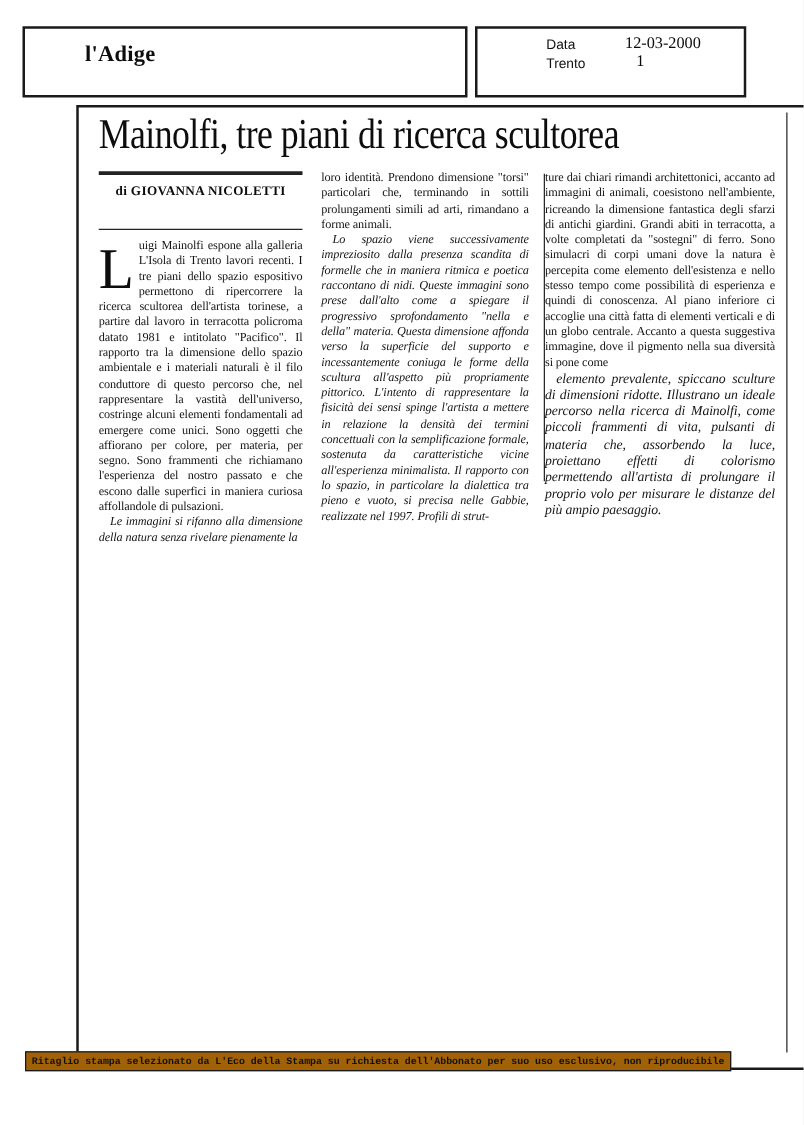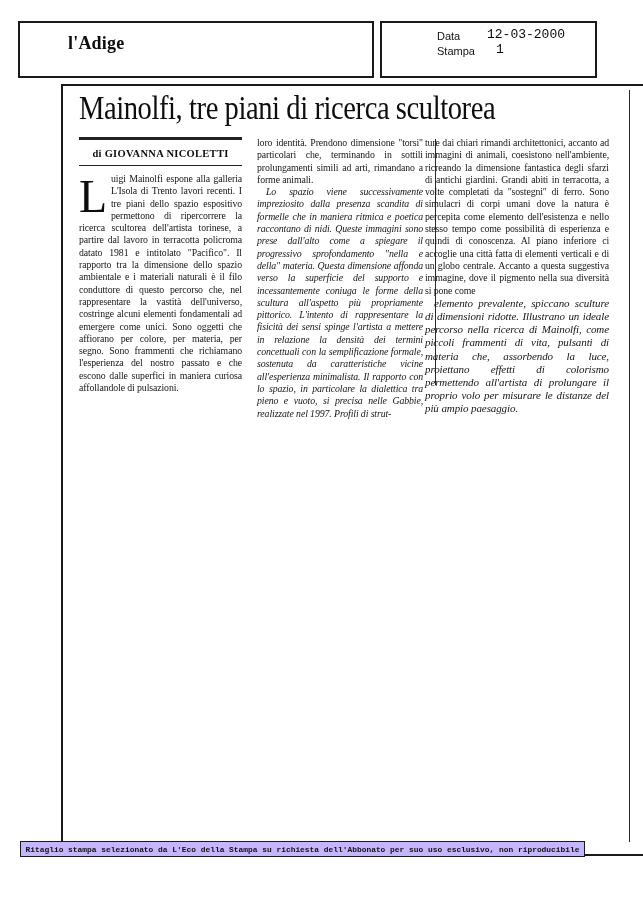--- a/index.html
+++ b/index.html
@@ -21,41 +21,41 @@
   }
   .meta-box {
     position:absolute; left:380px; top:21px; width:217px; height:57px;
     border:2px solid #1a1a1a; background:#fff; padding:4px 0 0 8px;
   }
   .meta-row { display:flex; height:15px; align-items:flex-end;padding-left:47px; }
   .meta-label {
     width:50px; font-family:"Liberation Sans", sans-serif; font-size:11px; color:#111;
   }
   .meta-value {
-    font-family:Liberation Mono, monospace; font-size:13px; color:#0a0a0a;
+    font-family:Liberation Serif, serif; font-size:13px; color:#0a0a0a;margin-left:13px;
   }
   .meta-row.indent-1 .meta-value { padding-left:9px; }
   
   .article-box {
     position:absolute; left:18px; top:84px; width:604px; height:772px;
     border:2px solid #1a1a1a; background:#fff;margin-left:43px;
   }
   .headline {
     position:absolute; left:16px; top:3px; width:560px; white-space:nowrap;
     font-family:"Liberation Serif", serif; font-size:34px; font-weight:500;
     color:#0d0d0d; transform:scaleX(0.84); transform-origin:left top;
     letter-spacing:-0.5px;
   }
   .col { position:absolute; top:51px; text-align:justify; }
   .col-1 { left:16px;  width:163px; }
   .col-2 { left:194px; width:166px; }
-  .col-3 { left:362px; width:184px; }
+  .col-3 { left:373px; width:184px; }
   .byline-block {
     border-top:3px solid #222; border-bottom:1px solid #222;
-    padding:3px 0 4px 0; margin-bottom:7px; text-align:center;
+    padding:3px 0 22px 0; margin-bottom:7px; text-align:center;
   }
   .byline {
     font-family:"Liberation Serif", serif; font-weight:bold; font-size:10.5px;
     letter-spacing:0.3px; color:#0d0d0d;
   }
   .body-para {
     font-size:9.8px; line-height:12.3px; letter-spacing:-0.1px;
     color:#141414; text-align:justify;
   }
   .body-para.indented { text-indent:9px;font-style:italic; }
@@ -68,21 +68,21 @@
   
   .column-rule {
     position:absolute; left:372px; top:53px; width:1px; height:246px; background:#2a2a2a;
   }
   .clip-edge-rule {
     position:absolute; left:566px; top:4px; width:1px; height:752px; background:#2a2a2a;
   }
   
   .footer-box {
     position:absolute; left:20px; top:841px; width:565px; height:16px;
-    border:1px solid #1a1a1a; background:#c4b5fd; overflow:hidden;
+    border:1px solid #1a1a1a; background:#a16207; overflow:hidden;
     display:flex; align-items:center; justify-content:center;
   }
   .footer-text {
     font-family:"Liberation Mono", monospace; font-size:7.9px; font-weight:600;
     white-space:nowrap; color:#111;
   }
 </style>
 </head>
 <body>
 
@@ -91,37 +91,38 @@
   <div class="masthead-box">
     <span class="masthead-title">l'Adige</span>
   </div>
 
   <div class="meta-box">
     <div class="meta-row">
       <span class="meta-label">Data</span>
       <span class="meta-value">12-03-2000</span>
     </div>
     <div class="meta-row indent-1">
-      <span class="meta-label">Stampa</span>
+      <span class="meta-label">Trento</span>
       <span class="meta-value">1</span>
     </div>
   </div>
 
   <div class="article-box">
 
     <h1 class="headline">Mainolfi, tre piani di ricerca scultorea</h1>
 
     <div class="column-rule"></div>
     <div class="clip-edge-rule"></div>
 
     <div class="col col-1">
       <div class="byline-block">
         <span class="byline">di GIOVANNA NICOLETTI</span>
       </div>
       <p class="body-para"><span class="dropcap">L</span><span>uigi Mainolfi espone alla galleria L'Isola di Trento lavori recenti. I tre piani dello spazio espositivo permettono di ripercorrere la ricerca scultorea dell'artista torinese, a partire dal lavoro in terracotta policroma datato 1981 e intitolato "Pacifico". Il rapporto tra la dimensione dello spazio ambientale e i materiali naturali è il filo conduttore di questo percorso che, nel rappresentare la vastità dell'universo, costringe alcuni elementi fondamentali ad emergere come unici. Sono oggetti che affiorano per colore, per materia, per segno. Sono frammenti che richiamano l'esperienza del nostro passato e che escono dalle superfici in maniera curiosa affollandole di pulsazioni.</span></p>
+      <p class="body-para indented">Le immagini si rifanno alla dimensione della natura senza rivelare pienamente la</p>
     </div>
 
     <div class="col col-2">
       <p class="body-para">loro identità. Prendono dimensione "torsi" particolari che, terminando in sottili prolungamenti simili ad arti, rimandano a forme animali.</p>
       <p class="body-para indented">Lo spazio viene successivamente impreziosito dalla presenza scandita di formelle che in maniera ritmica e poetica raccontano di nidi. Queste immagini sono prese dall'alto come a spiegare il progressivo sprofondamento "nella e della" materia. Questa dimensione affonda verso la superficie del supporto e incessantemente coniuga le forme della scultura all'aspetto più propriamente pittorico. L'intento di rappresentare la fisicità dei sensi spinge l'artista a mettere in relazione la densità dei termini concettuali con la semplificazione formale, sostenuta da caratteristiche vicine all'esperienza minimalista. Il rapporto con lo spazio, in particolare la dialettica tra pieno e vuoto, si precisa nelle Gabbie, realizzate nel 1997. Profili di strut-</p>
     </div>
 
     <div class="col col-3">
       <p class="body-para">ture dai chiari rimandi architettonici, accanto ad immagini di animali, coesistono nell'ambiente, ricreando la dimensione fantastica degli sfarzi di antichi giardini. Grandi abiti in terracotta, a volte completati da "sostegni" di ferro. Sono simulacri di corpi umani dove la natura è percepita come elemento dell'esistenza e nello stesso tempo come possibilità di esperienza e quindi di conoscenza. Al piano inferiore ci accoglie una città fatta di elementi verticali e di un globo centrale. Accanto a questa suggestiva immagine, dove il pigmento nella sua diversità si pone come</p>
       <p class="body-para larger indented">elemento prevalente, spiccano sculture di dimensioni ridotte. Illustrano un ideale percorso nella ricerca di Mainolfi, come piccoli frammenti di vita, pulsanti di materia che, assorbendo la luce, proiettano effetti di colorismo permettendo all'artista di prolungare il proprio volo per misurare le distanze del più ampio paesaggio.</p>

